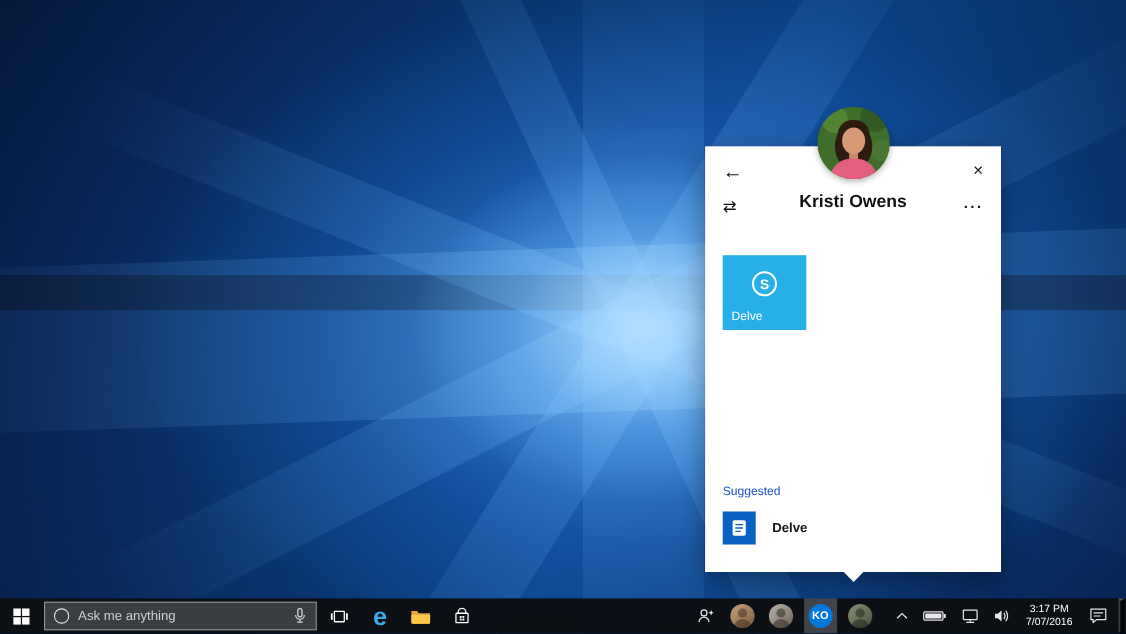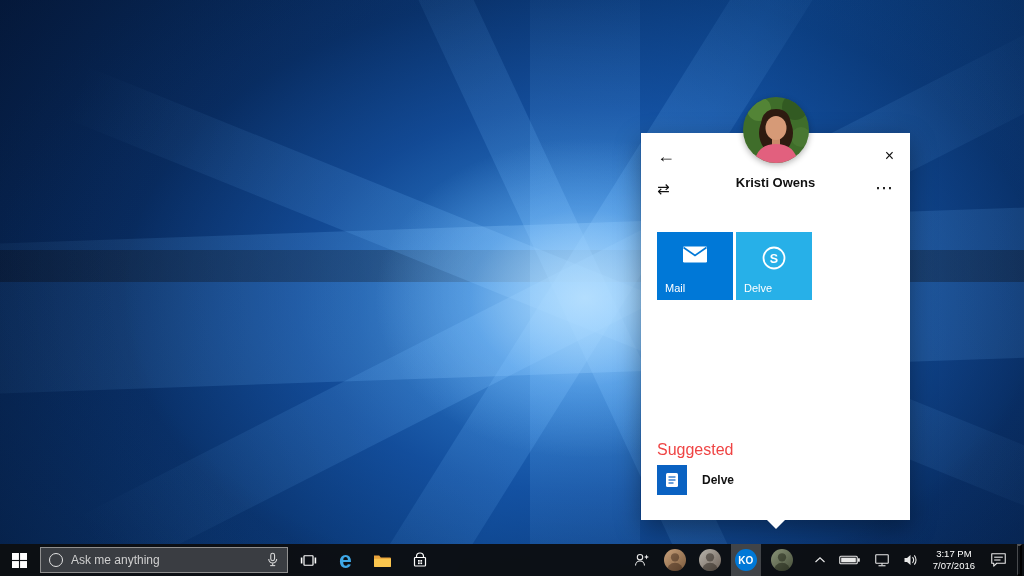--- a/index.html
+++ b/index.html
@@ -34,28 +34,28 @@
   .flyout .icon-btn { position:absolute; background:none; border:none; cursor:pointer; color:#111;
     font-family:inherit; line-height:1; padding:4px; }
   .btn-back  { left:12px; top:10px; font-size:18px; }
   .btn-close { right:12px; top:11px; font-size:16px; }
   .btn-swap  { left:12px; top:44px; font-size:15px; }
   .btn-more  { right:12px; top:42px; font-size:18px; letter-spacing:1px; }
   .contact-photo { position:absolute; left:50%; top:-36px; width:66px; height:66px; margin-left:-33px;
     border-radius:50%; overflow:hidden; box-shadow:0 2px 6px rgba(0,0,0,0.3); }
   .contact-photo svg { display:block; }
   .contact-name { position:absolute; left:0; right:0; top:42px; text-align:center;
-    font-size:13px; font-weight:bold; color:#111; }
+    font-size:16px; font-weight:bold; color:#111; }
   .tiles { position:absolute; left:16px; top:99px; display:flex; gap:3px; }
   .tile { position:relative; width:76px; height:68px; border:none; cursor:pointer; color:#fff;
     display:flex; align-items:flex-start; justify-content:center; padding-top:13px; }
   .tile-mail, .tile-people { background:#0078d7; }
   .tile-skype { background:#27b0e8; }
   .tile-label { position:absolute; left:8px; bottom:6px; font-size:11px; color:#fff; }
-  .suggested-label { position:absolute; left:16px; top:308px; font-size:16px; color:#ef4444; }
+  .suggested-label { position:absolute; left:16px; top:308px; font-size:11px; color:#1d4ed8; }
   .suggest-row { position:absolute; left:16px; top:332px; display:flex; align-items:center; gap:15px;
     background:none; border:none; cursor:pointer; }
   .delve-tile { width:30px; height:30px; background:#0a62c2; display:flex; align-items:center; justify-content:center; }
   .suggest-name { font-size:12px; font-weight:bold; color:#111; }
   .flyout-pointer { position:absolute; bottom:-9px; left:50%; transform:translateX(-50%); width:0; height:0;
     border-left:9px solid transparent; border-right:9px solid transparent; border-top:9px solid #fff; }
 
   
   .taskbar { position:absolute; left:0; bottom:0; width:1024px; height:32px; background:rgba(12,14,18,0.97);
     display:flex; align-items:center; z-index:10; }
@@ -121,27 +121,20 @@
         <rect x="29" y="40" width="8" height="10" fill="#c98a6a"></rect>
         <path d="M11 66 Q14 47 33 47 Q52 47 55 66 Z" fill="#e2607e"></path>
         <ellipse cx="33" cy="31" rx="10.5" ry="12" fill="#d69a77"></ellipse>
         <path d="M18 28 Q19 12 33 12 Q47 12 48 28 Q42 17 33 17 Q24 17 18 28 Z" fill="#2e1b10"></path>
       </svg>
     </div>
 
     <div class="contact-name">Kristi Owens</div>
 
     <div class="tiles">
-      <button class="tile tile-mail">
-        <svg width="26" height="19" viewBox="0 0 26 19">
-          <rect x="1" y="1.5" width="24" height="16" rx="1.2" fill="#fff"></rect>
-          <path d="M1.5 2.5 L13 10.5 L24.5 2.5" stroke="#0078d7" stroke-width="1.6" fill="none"></path>
-        </svg>
-        <span class="tile-label">Mail</span>
-      </button>
       <button class="tile tile-skype">
         <svg width="26" height="26" viewBox="0 0 26 26">
           <circle cx="13" cy="13" r="10.5" stroke="#fff" stroke-width="1.8" fill="none"></circle>
           <text x="13" y="17.5" font-size="12.5" font-weight="bold" fill="#fff" text-anchor="middle">S</text>
         </svg>
         <span class="tile-label">Delve</span>
       </button>
     </div>
 
     <div class="suggested-label">Suggested</div>

